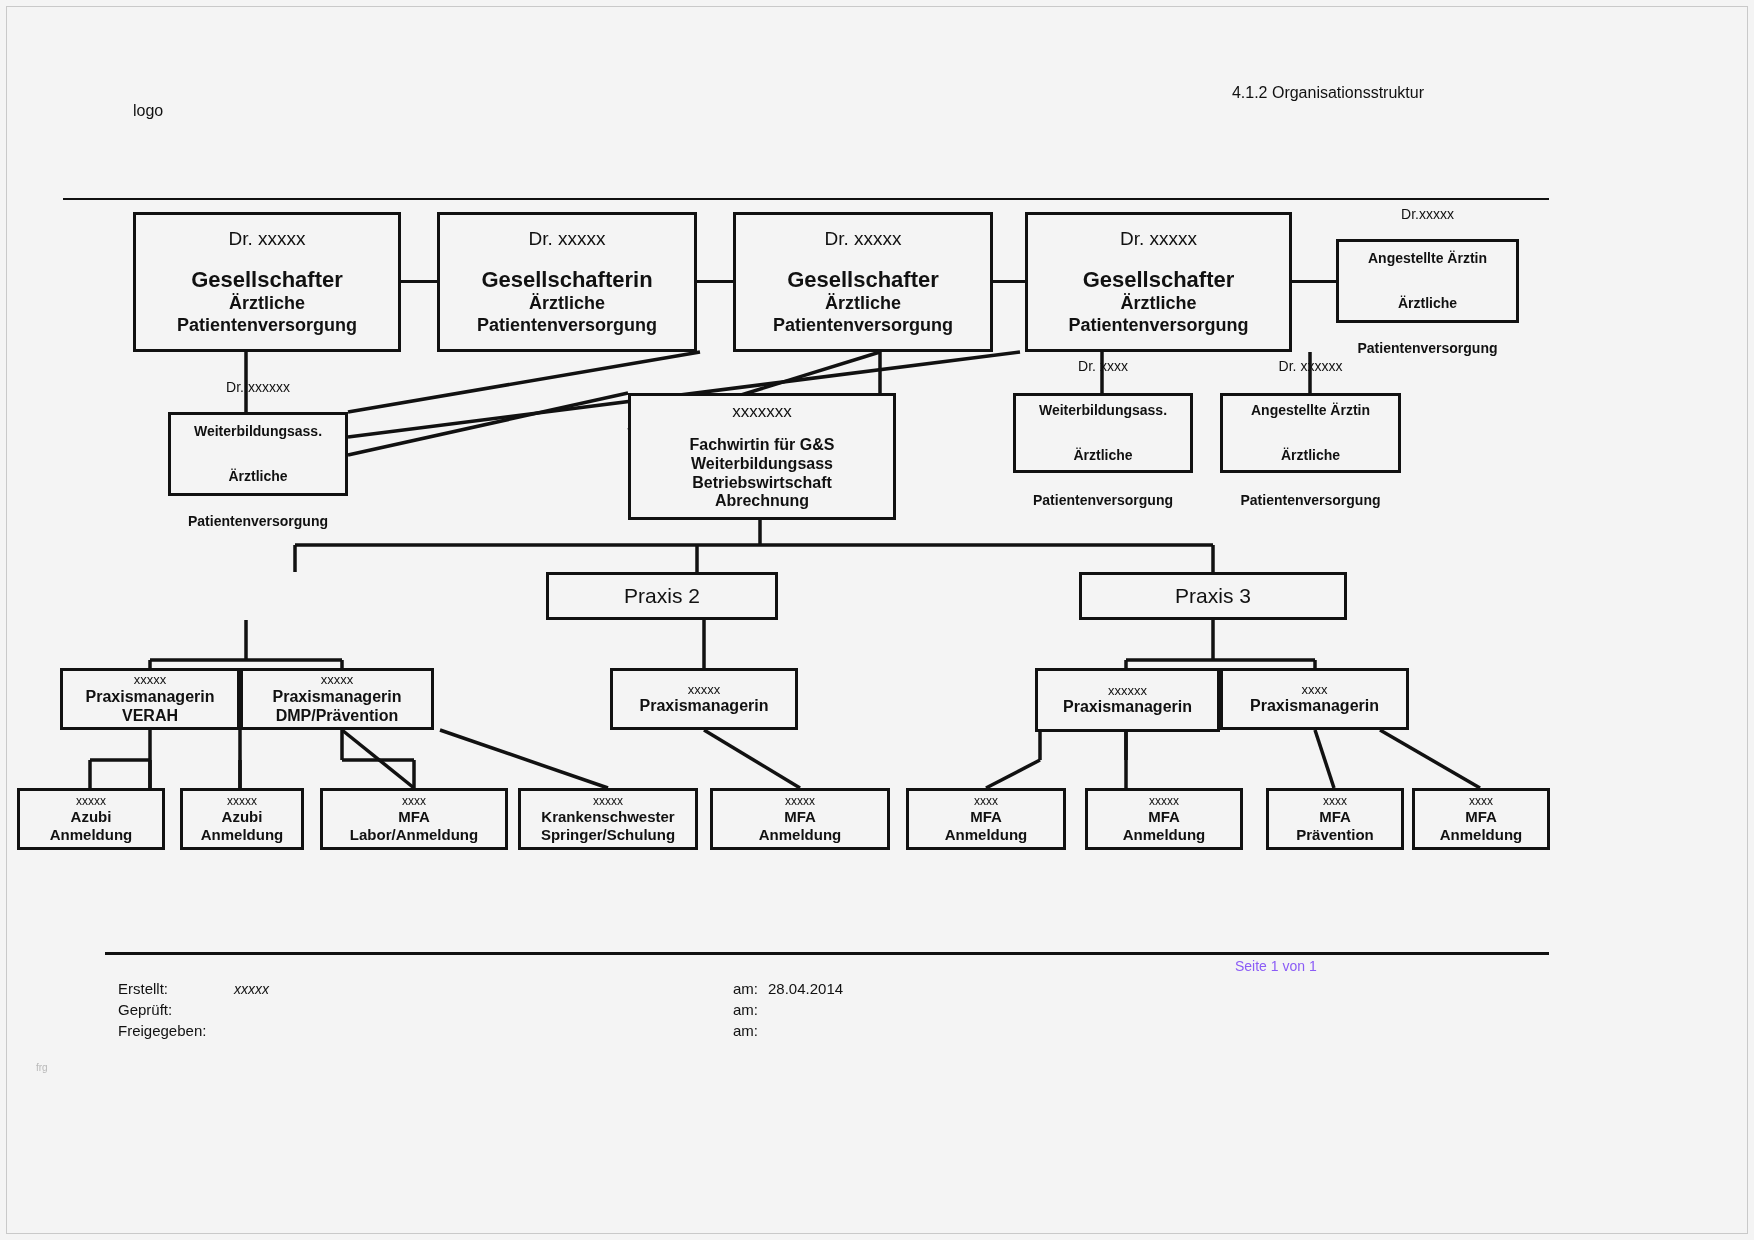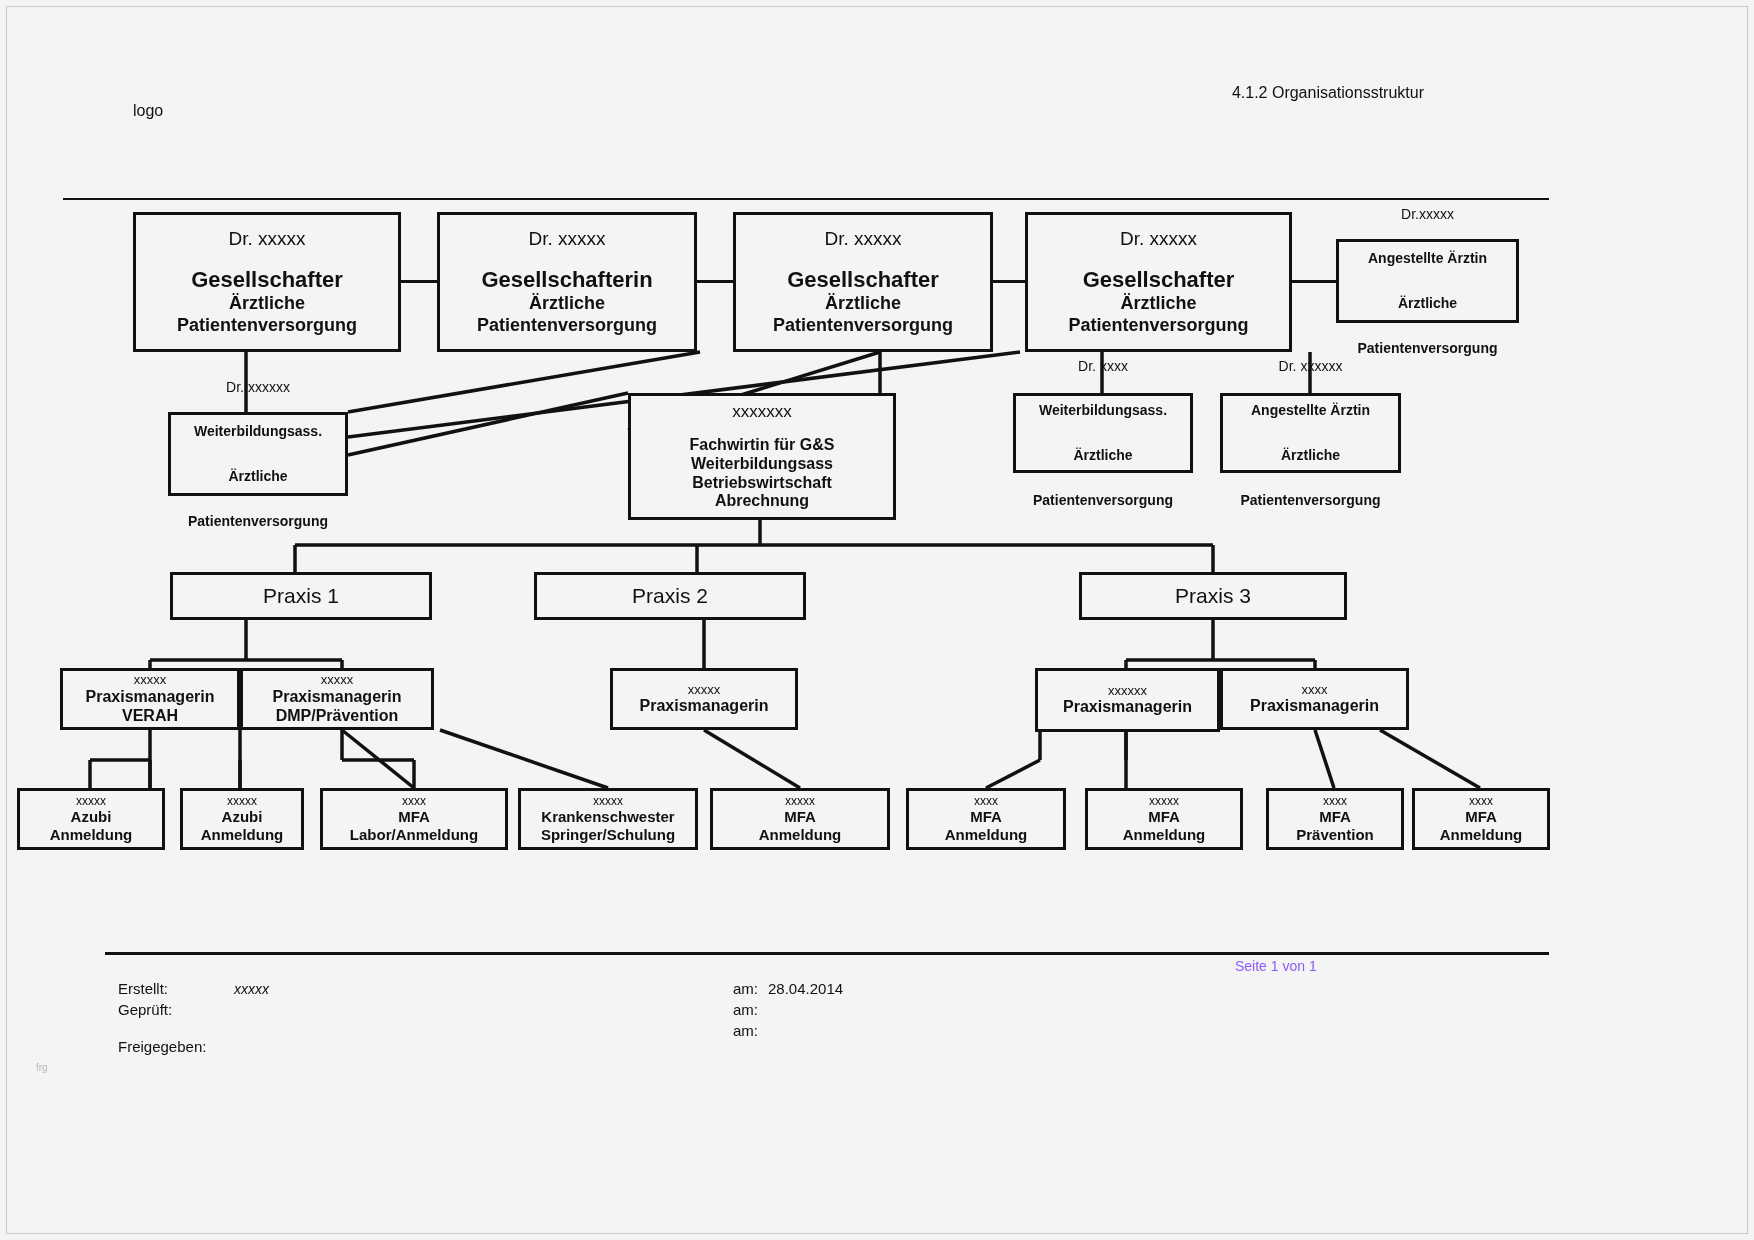--- a/index.html
+++ b/index.html
@@ -206,24 +206,21 @@
     <div class="ln">Patientenversorgung</div>
   </div>
 
   <div class="node small" style="left:1220px;top:393px;width:181px;height:80px;">
     <div class="nm">Dr. xxxxxx</div>
     <div class="ln">Angestellte Ärztin</div>
     <div class="ln">Ärztliche</div>
     <div class="ln">Patientenversorgung</div>
   </div>
 
-  <div class="node praxis" style="left:170px;top:572px;width:262px;height:48px;">
-    <div class="nm">Praxis 1</div>
-  </div>
-  <div class="node praxis" style="left:534px;top:572px;width:272px;height:48px;">
+  <div class="node praxis" style="left:546px;top:572px;width:232px;height:48px;">
     <div class="nm">Praxis 2</div>
   </div>
   <div class="node praxis" style="left:1079px;top:572px;width:268px;height:48px;">
     <div class="nm">Praxis 3</div>
   </div>
 
   <div class="node pm" style="left:60px;top:668px;width:180px;height:62px;">
     <div class="nm">xxxxx</div>
     <div class="ln">Praxismanagerin</div>
     <div class="ln">VERAH</div>
@@ -292,21 +289,21 @@
     <div class="ln">Anmeldung</div>
   </div>
 
   <div id="footrule"></div>
   <div id="pageno">Seite 1 von 1</div>
 
   <div class="fl" style="left:118px;top:980px;">Erstellt:</div>
   <div class="fv" style="left:234px;top:981px;">xxxxx</div>
   <div class="fl" style="left:118px;top:1001px;">Geprüft:</div>
   <div class="fv" style="left:234px;top:1002px;"></div>
-  <div class="fl" style="left:118px;top:1022px;margin-top:16px;">Freigegeben:</div>
+  <div class="fl" style="left:118px;top:1022px;">Freigegeben:</div>
   <div class="fv" style="left:234px;top:1023px;"></div>
 
   <div class="fl" style="left:733px;top:980px;">am:</div>
   <div class="fl" style="left:768px;top:980px;">28.04.2014</div>
   <div class="fl" style="left:733px;top:1001px;">am:</div>
   <div class="fl" style="left:768px;top:1001px;"></div>
   <div class="fl" style="left:733px;top:1022px;">am:</div>
   <div class="fl" style="left:768px;top:1022px;"></div>
 
   <div id="corner">frg</div>

